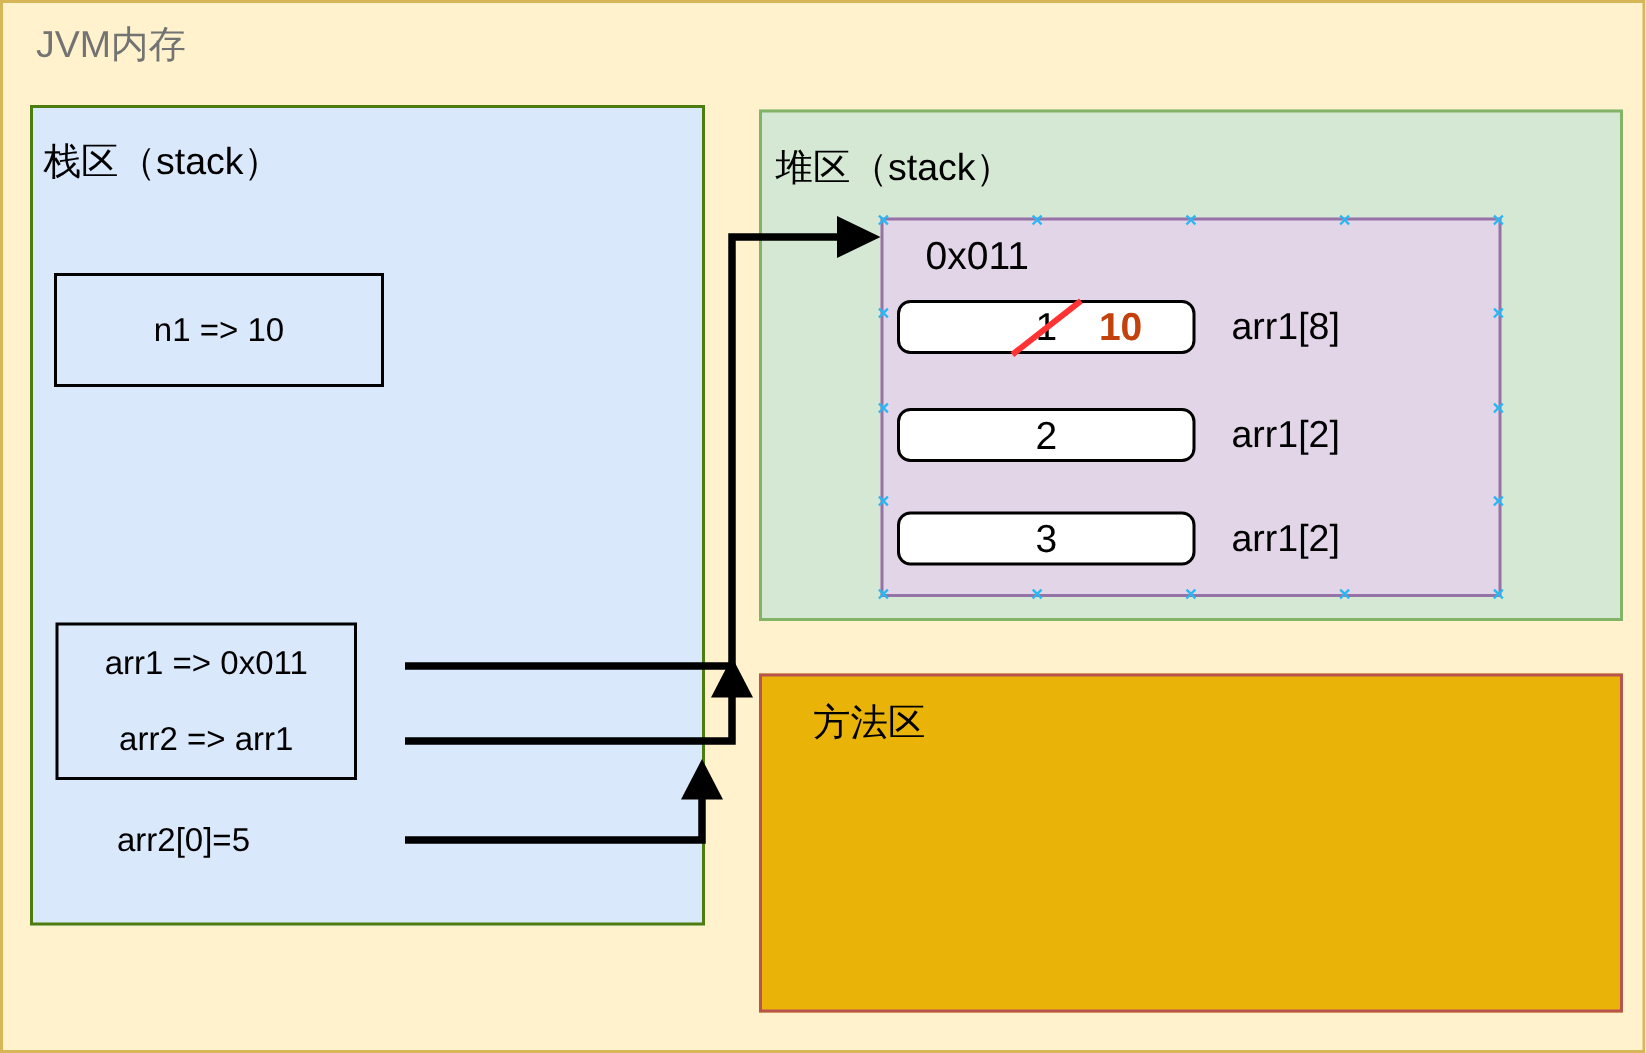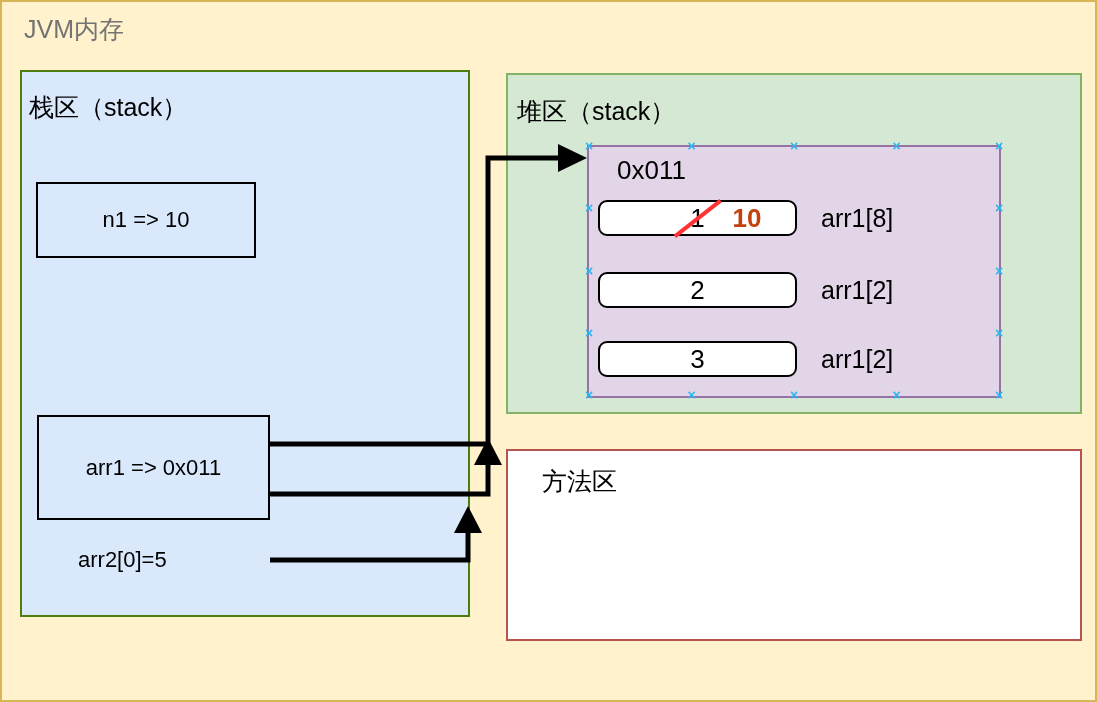--- a/index.html
+++ b/index.html
@@ -39,42 +39,42 @@
   .heap {
     left: 504px; top: 71px;
     width: 576px; height: 341px;
     background: #D5E8D4;
     border: 2px solid #82B366;
   }
   .heap .region-label { position: absolute; left: 9px; top: 20px; }
 
   .method {
     left: 504px; top: 447px;
-    width: 576px; height: 192px;
-    background: #ffffff;
+    width: 576px; height: 226px;
+    background: #eab308;
     border: 2px solid #B85450;
   }
   .method .region-label { position: absolute; left: 34px; top: 14px; }
 
   .plain-box {
     position: absolute;
     border: 2px solid #000;
     display: flex;
     flex-direction: column;
   }
   .plain-box .box-line {
     flex: 1;
     display: flex;
     align-items: center;
     justify-content: center;
     font-size: 22px;
     white-space: nowrap;
   }
   .vars-box { left: 34px; top: 180px; width: 220px; height: 76px; }
-  .refs-box { left: 35px; top: 413px; width: 233px; height: 105px; text-align: right; }
+  .refs-box { left: 35px; top: 413px; width: 201px; height: 105px; text-align: right; }
 
   .statement {
     position: absolute;
     left: 76px; top: 545px;
     font-size: 22px;
     white-space: nowrap;
   }
 
   .object-box {
     position: absolute;
@@ -171,20 +171,21 @@
   <div class="region stack">
     <div class="region-label">栈区（stack）</div>
   </div>
 
   <div class="plain-box vars-box">
     <div class="box-line">n1 =&gt; 10</div>
   </div>
 
   <div class="plain-box refs-box">
     <div class="box-line">arr1 =&gt; 0x011</div>
+    <div class="box-line">arr2 =&gt; arr1</div>
   </div>
 
   <div class="statement">arr2[0]=5</div>
 
   <div class="region heap">
     <div class="region-label">堆区（stack）</div>
   </div>
 
   <div class="object-box">
     <div class="address">0x011</div>

